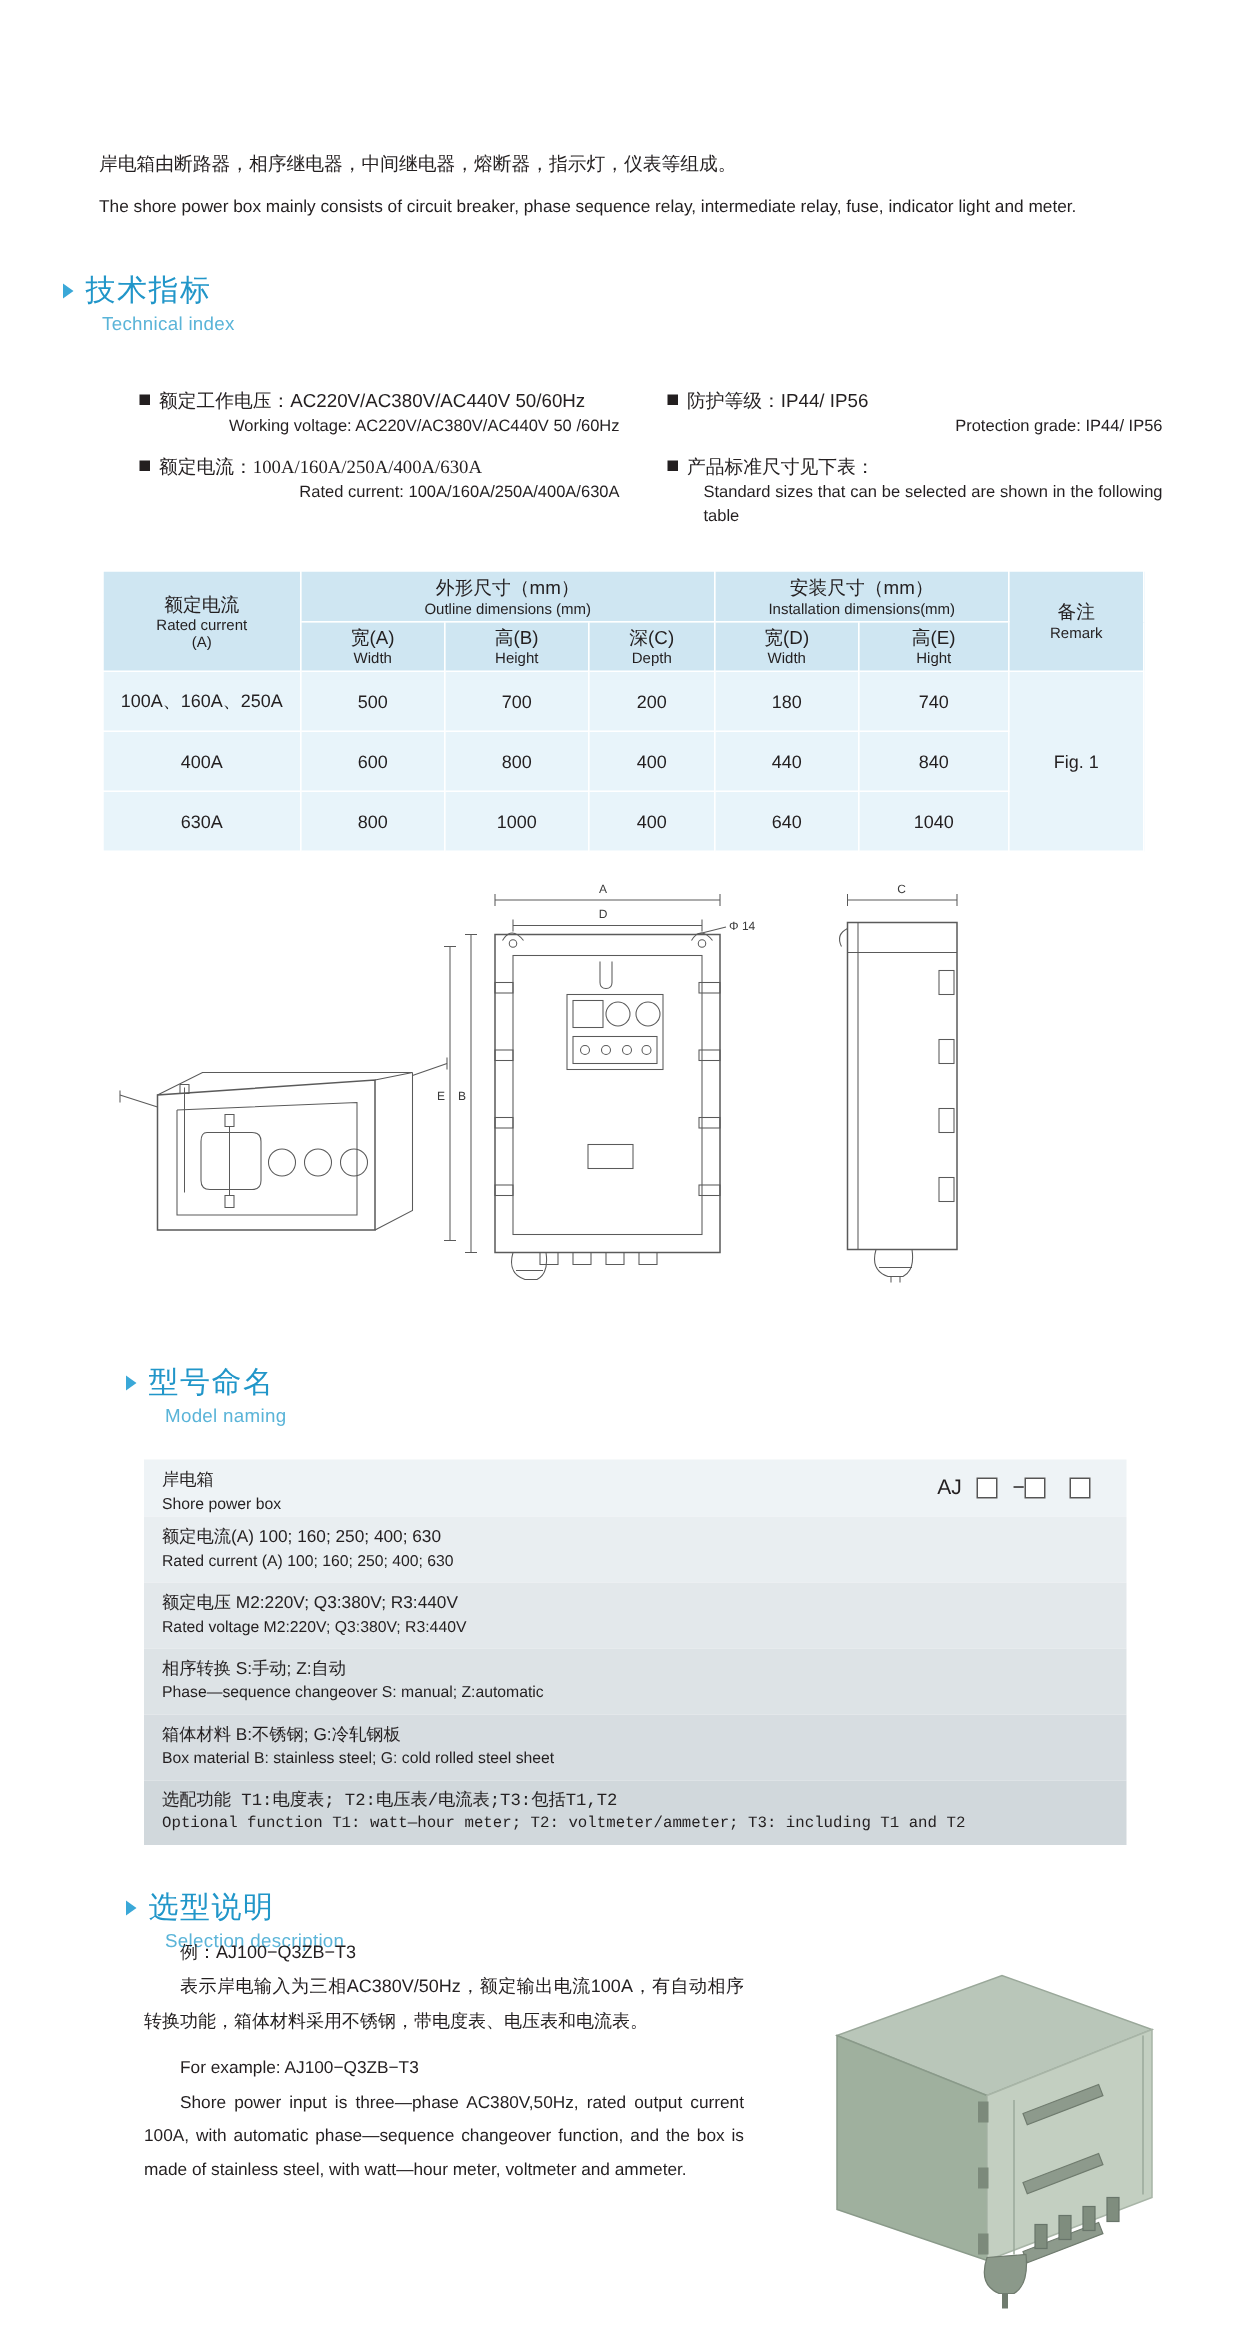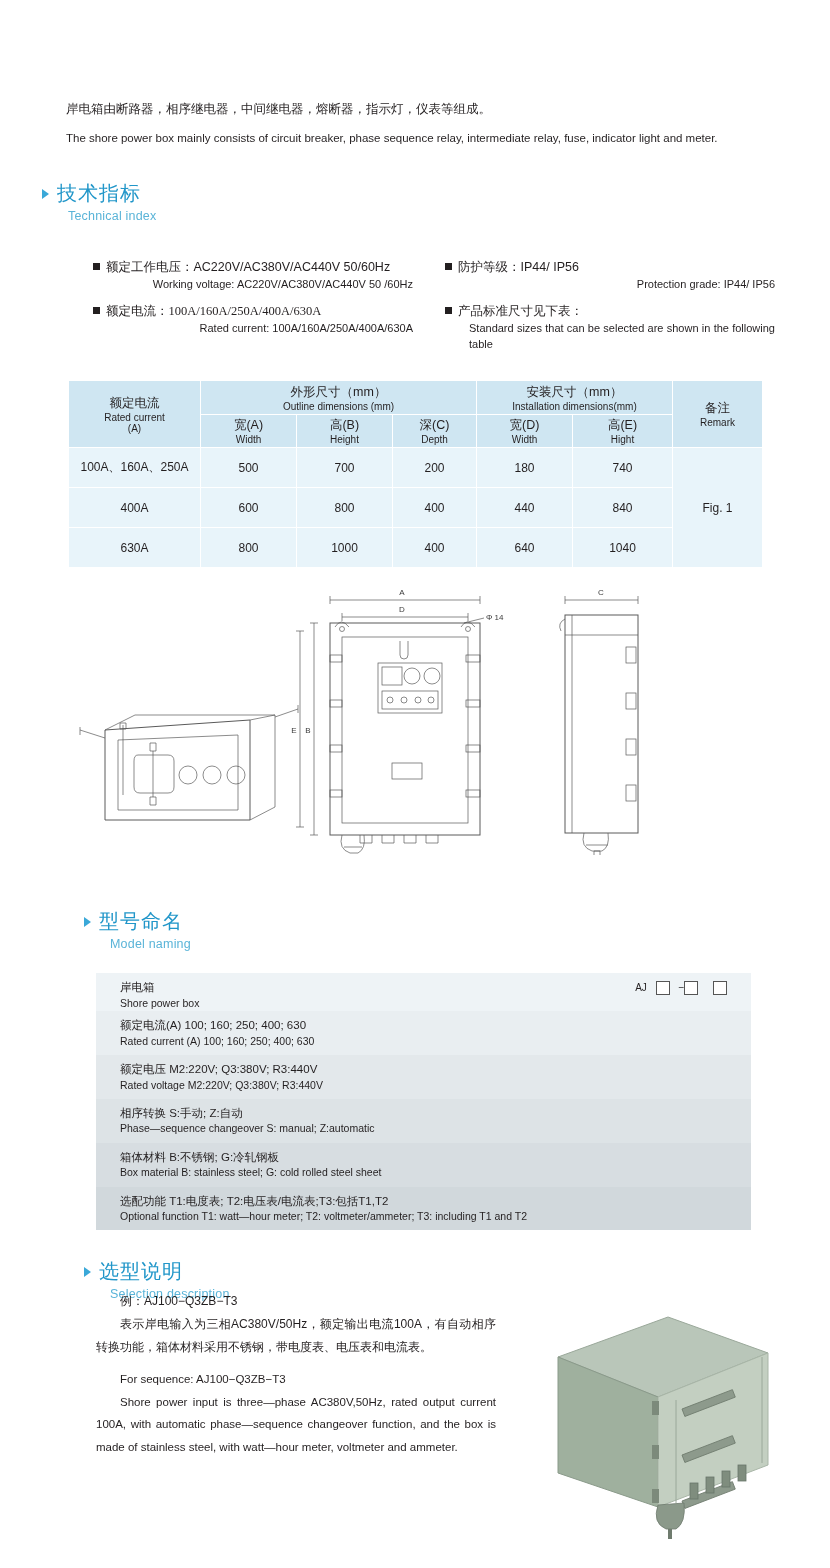--- a/index.html
+++ b/index.html
@@ -77,30 +77,30 @@
   .rowh { height: 40px; }
 
   
   .drawing { position: absolute; left: 60px; top: 575px; width: 710px; height: 280px; }
   .dl { stroke: #5a5a5a; stroke-width: 0.7; fill: none; }
   .dl2 { stroke: #5a5a5a; stroke-width: 1; fill: none; }
   .dlt { font-size: 8px; fill: #3a3a3a; font-family: "Liberation Sans", sans-serif; }
 
   
   .mn-box { position: absolute; left: 96px; top: 973px; width: 655px; }
-  .mn-row { padding: 6px 24px; font-size: 11.5px; line-height: 1.45; position: relative; }
+  .mn-row { padding: 6px 12px; font-size: 11.5px; line-height: 1.45; position: relative; }
   .mn-row .cn { font-size: 11.5px; }
   .mn-row .en { font-size: 10.5px; }
   .mn-r1 { background: #eef3f6; height: 38px; }
   .mn-r2 { background: #e9eef1; }
   .mn-r3 { background: #e3e8eb; }
   .mn-r4 { background: #dde3e6; }
   .mn-r5 { background: #d7dde1; }
-  .mn-r6 { background: #d1d8dc; }
-  .mn-codes { position: absolute; right: 18px; top: 8px; font-size: 10px; }
+  .mn-r6 { background: #d1d8dc; font-family: Liberation Mono, monospace; }
+  .mn-codes { position: absolute; right: 18px; top: 8px; font-size: 14px; }
   .code-sq {
     display:inline-block; width:14px; height:14px;
     border:1px solid #555; vertical-align: middle; margin: 0 6px;
     background: #ffffff;
   }
 
   
   .sel-body { position:absolute; left:96px; top:1290px; width: 400px; }
   .sel-p { font-size: 12px; line-height: 1.9; color:#231f20; }
   .sel-p-en { font-size: 11.5px; line-height: 1.95; color:#231f20; }
@@ -379,21 +379,21 @@
   </div>
 
   <div class="section-head" style="left:84px; top:1258px;">
     <span class="sec-arrow"></span><span class="sec-cn">选型说明</span>
     <div class="sec-en">Selection description</div>
   </div>
 
   <div class="sel-body">
     <div class="sel-p indent">例：AJ100−Q3ZB−T3</div>
     <div class="sel-p indent" style="text-align:justify;">表示岸电输入为三相AC380V/50Hz，额定输出电流100A，有自动相序转换功能，箱体材料采用不锈钢，带电度表、电压表和电流表。</div>
-    <div class="sel-p-en indent" style="margin-top:10px;">For sequence: AJ100−Q3ZB−T3</div>
+    <div class="sel-p-en indent" style="margin-top:10px;">For example: AJ100−Q3ZB−T3</div>
     <div class="sel-p-en indent" style="text-align:justify;">Shore  power  input  is  three—phase  AC380V,50Hz,  rated  output current 100A, with automatic phase—sequence changeover function, and the box is made of stainless steel, with watt—hour meter, voltmeter and ammeter.</div>
   </div>
 
   <div class="photo">
     <svg width="250" height="235" viewBox="0 0 250 235">
 
       <polygon points="18,52 128,12 228,48 118,92" fill="#b9c6b9" stroke="#9aa89a" stroke-width="1"></polygon>
 
       <polygon points="18,52 118,92 118,202 18,168" fill="#9fb09e" stroke="#8a9a8a" stroke-width="1"></polygon>
 

